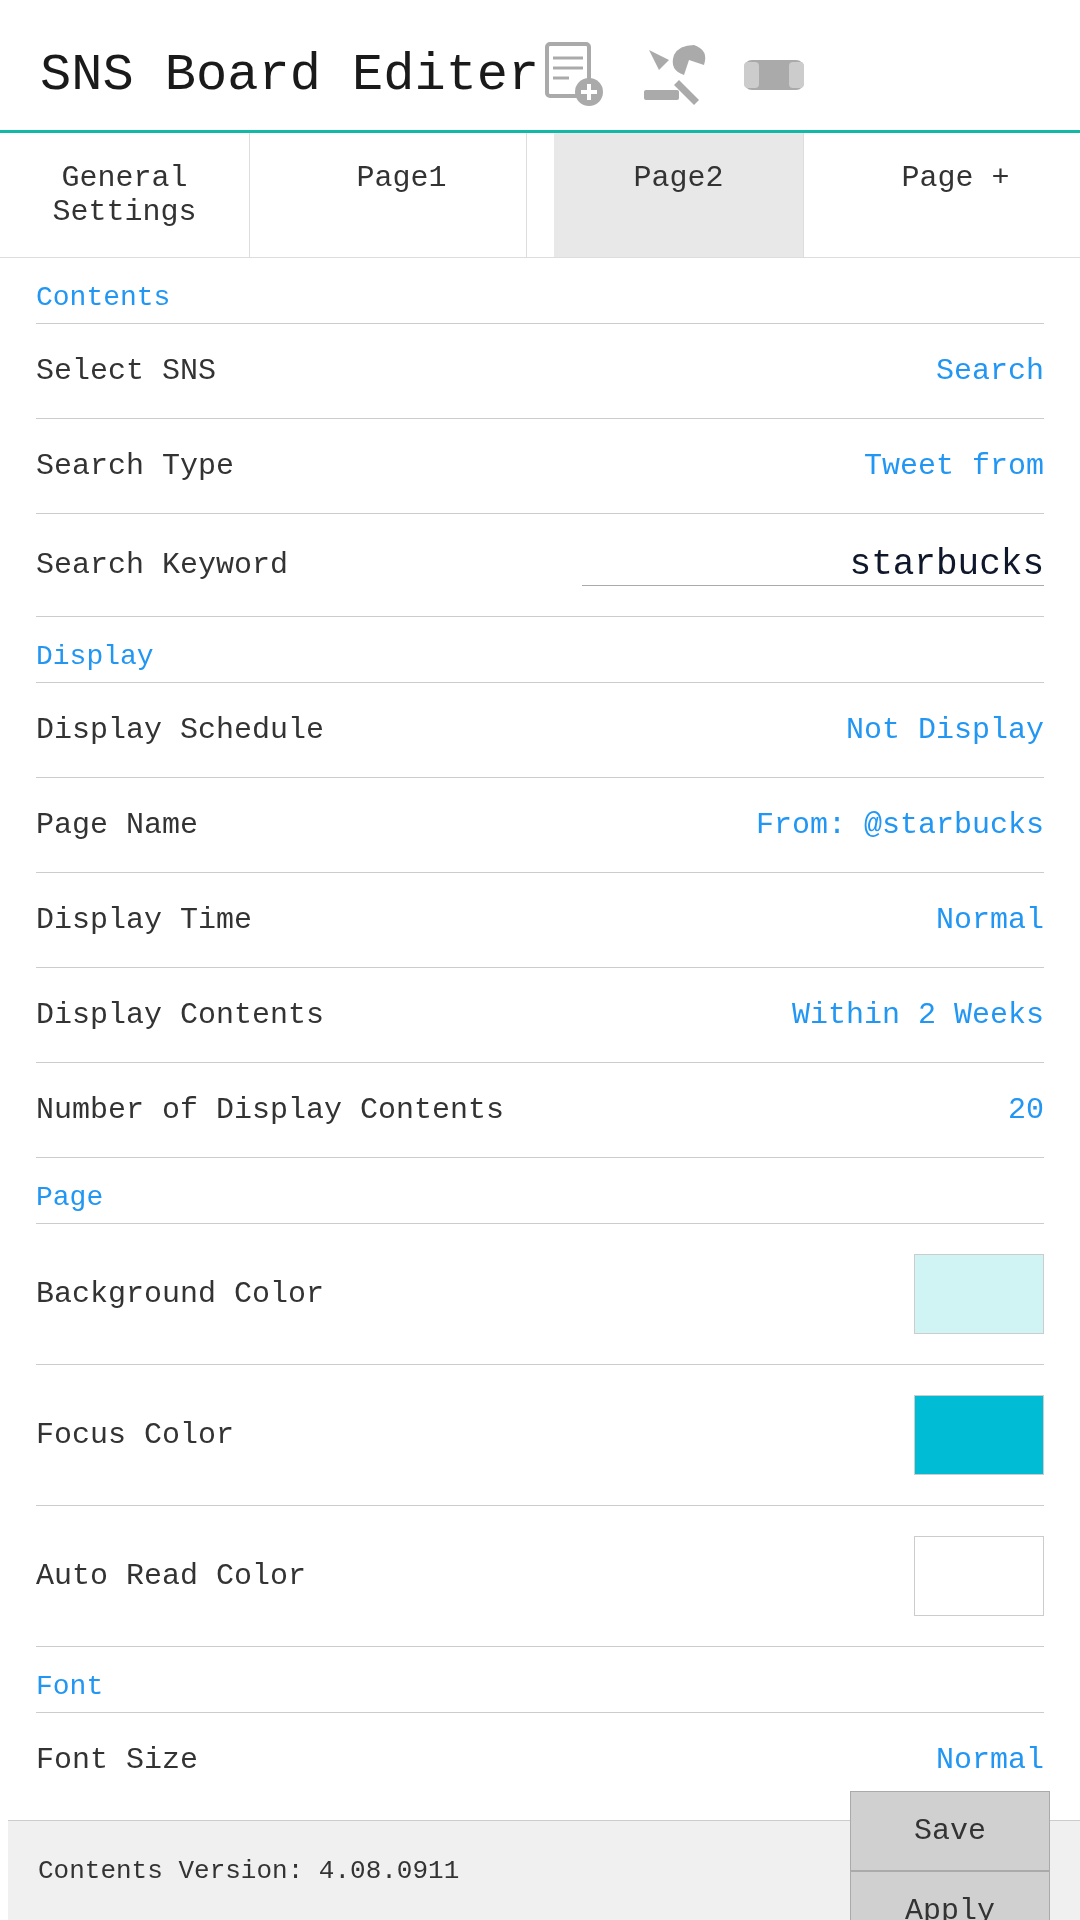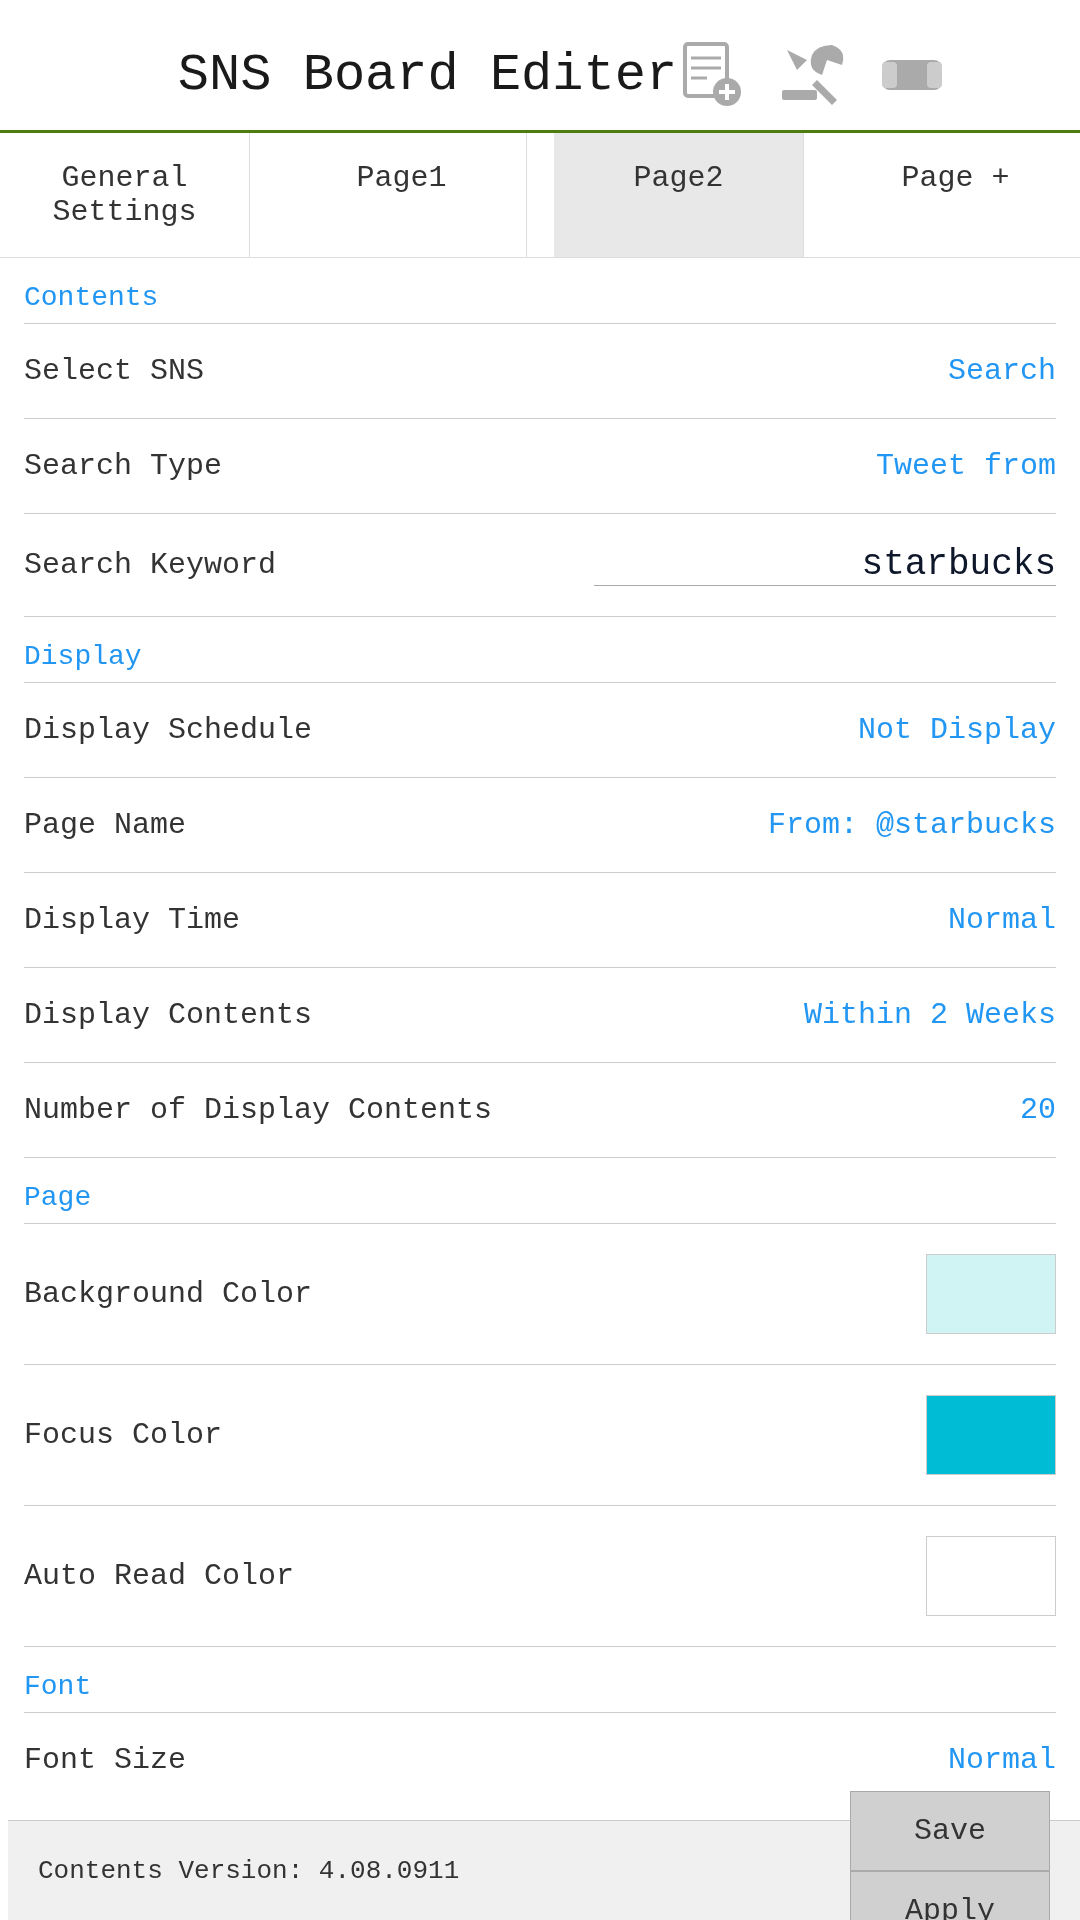--- a/index.html
+++ b/index.html
@@ -14,24 +14,23 @@
       font-family: 'Courier New', monospace;
       background: #ffffff;
       position: relative;
       overflow: hidden;
     }
 
     
     .header {
       display: flex;
       align-items: center;
-      justify-content: center;
+      justify-content: flex-start;
       padding: 40px 40px 20px 40px;
       background: #ffffff;
-      margin-left: 45px;
     }
 
     .header-title {
       font-size: 52px;
       font-weight: normal;
       color: #1a1a1a;
       font-family: 'Courier New', monospace;
     }
 
     .header-icons {
@@ -42,21 +41,21 @@
 
     .header-icon {
       width: 70px;
       height: 70px;
       fill: #aaaaaa;
     }
 
     
     .tab-bar {
       display: flex;
-      border-top: 3px solid #4d7c0f;
+      border-top: 3px solid #14b8a6;
       border-bottom: 1px solid #dddddd;
       gap: 27px;
     }
 
     .tab {
       flex: 1;
       padding: 28px 10px;
       text-align: center;
       font-size: 30px;
       color: #333333;
@@ -68,21 +67,21 @@
     .tab:last-child {
       border-right: none;
     }
 
     .tab.active {
       background: #e8e8e8;
     }
 
     
     .content {
-      padding: 0 24px;
+      padding: 0 36px;
       overflow-y: auto;
       height: calc(1920px - 200px - 100px - 100px);
     }
 
     
     .section-header {
       color: #2196F3;
       font-size: 28px;
       padding: 24px 0 10px 0;
       font-family: 'Courier New', monospace;

